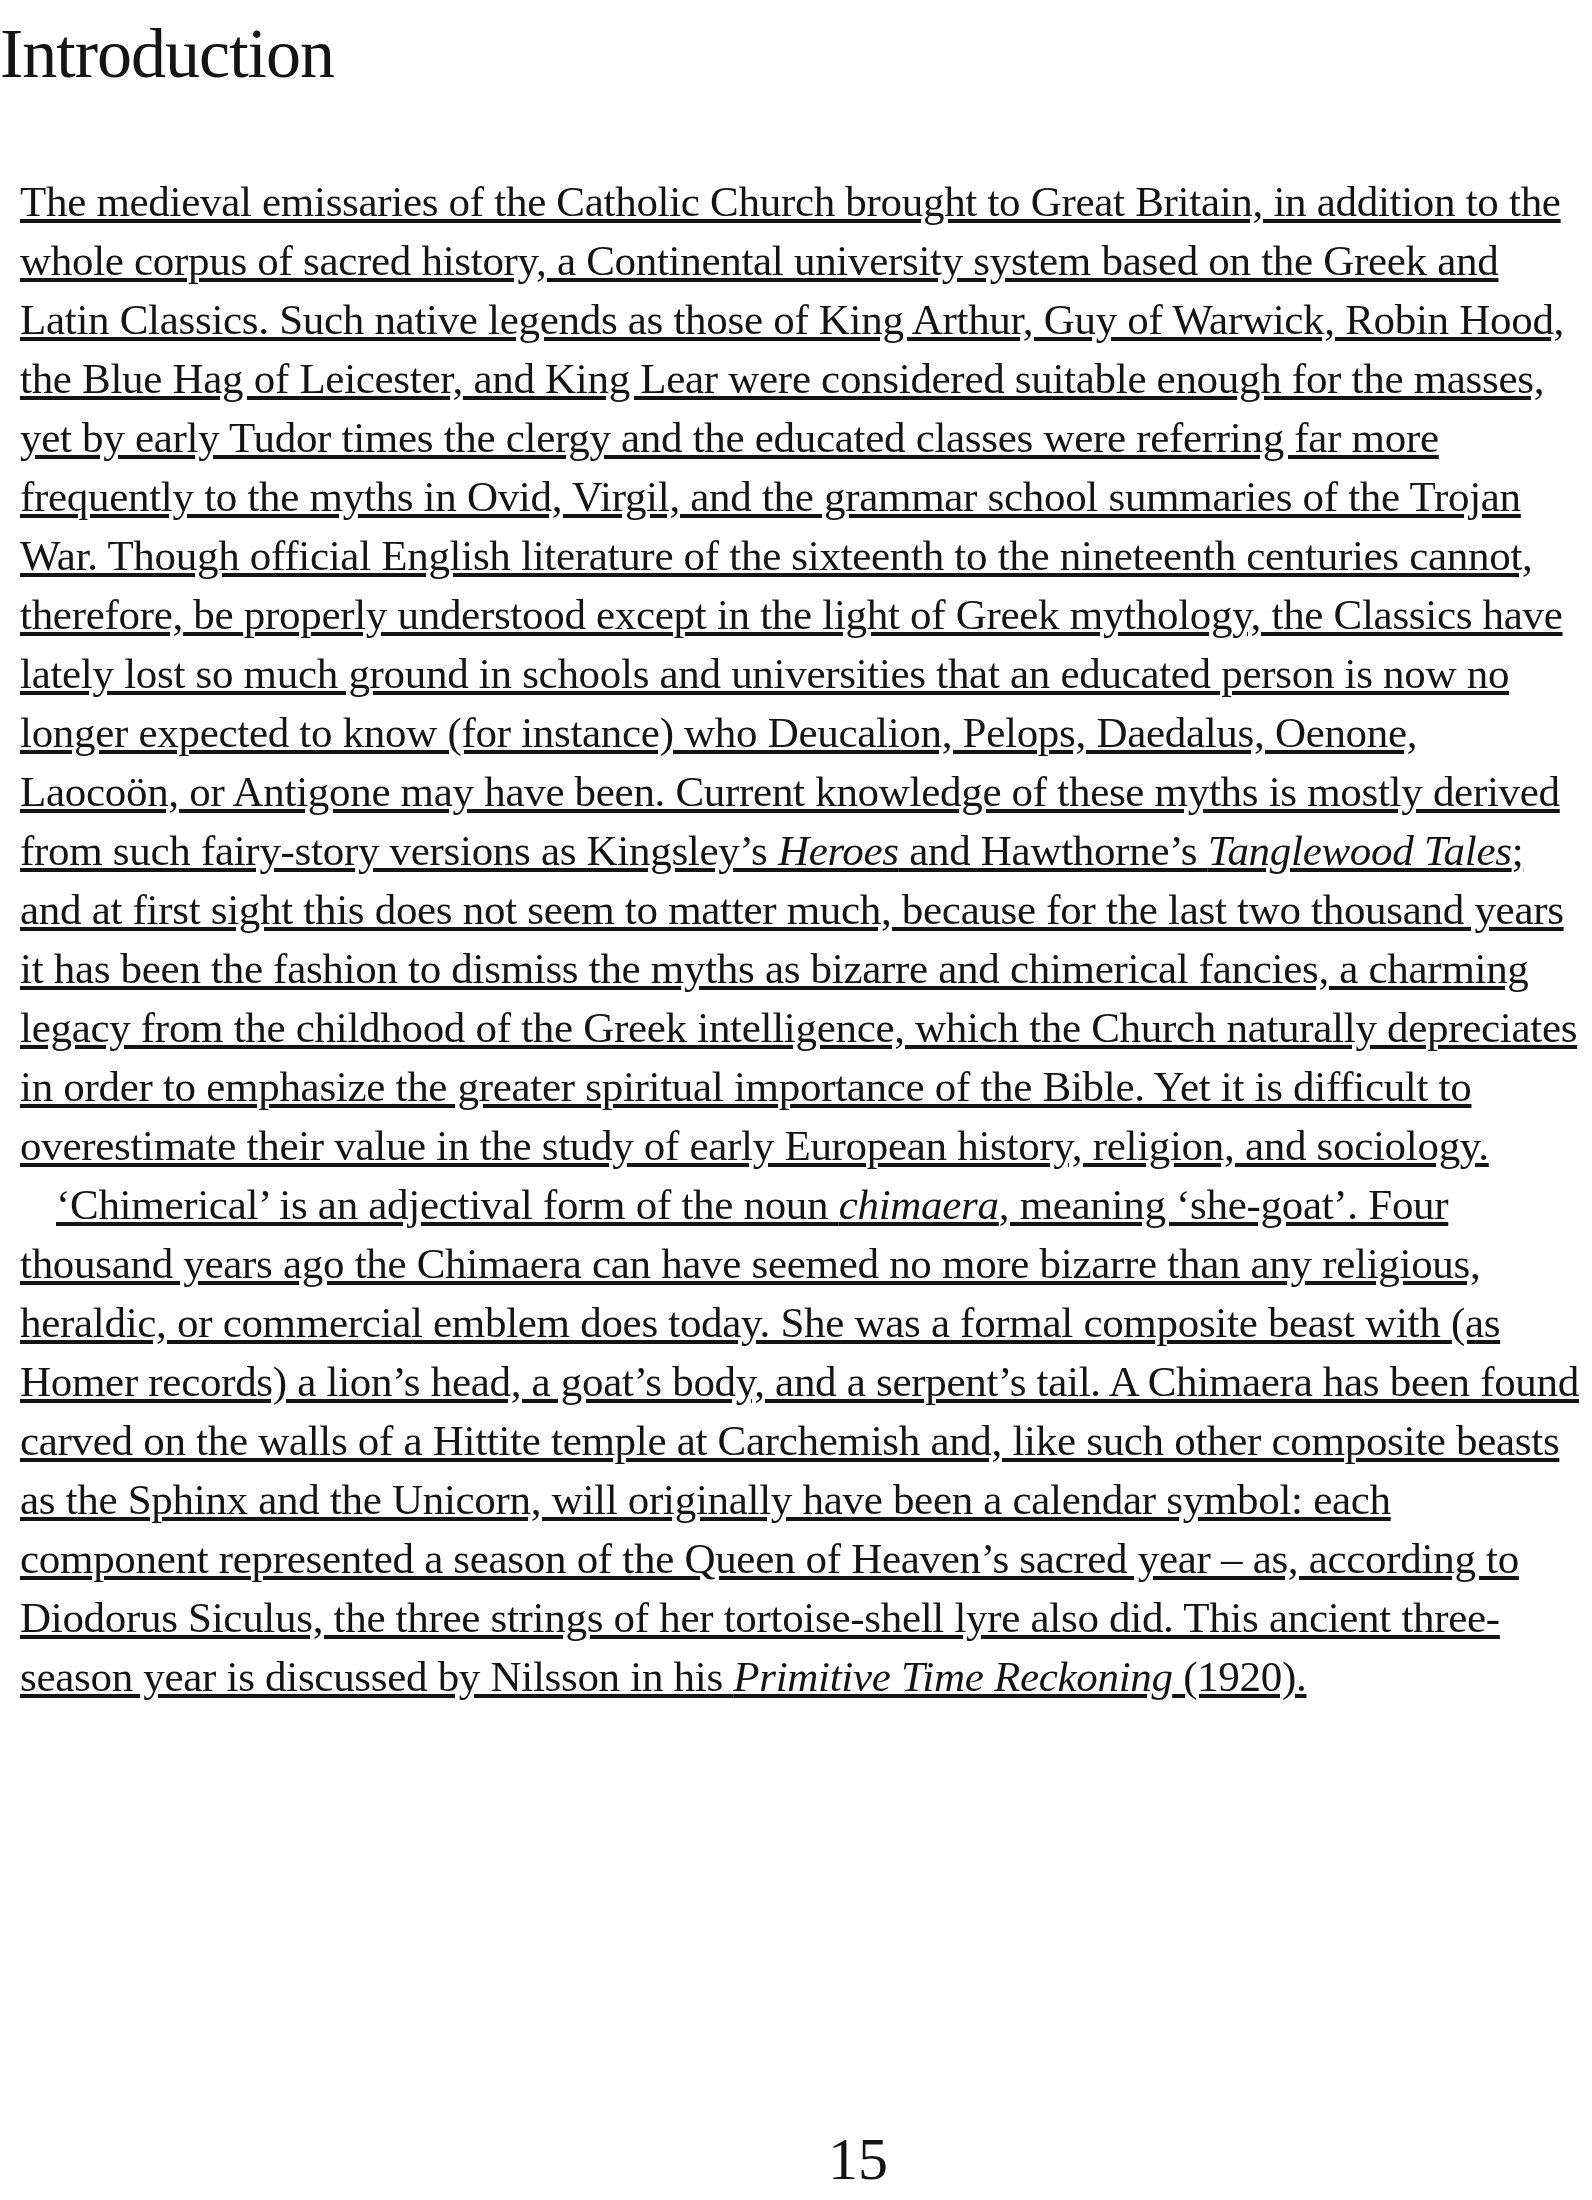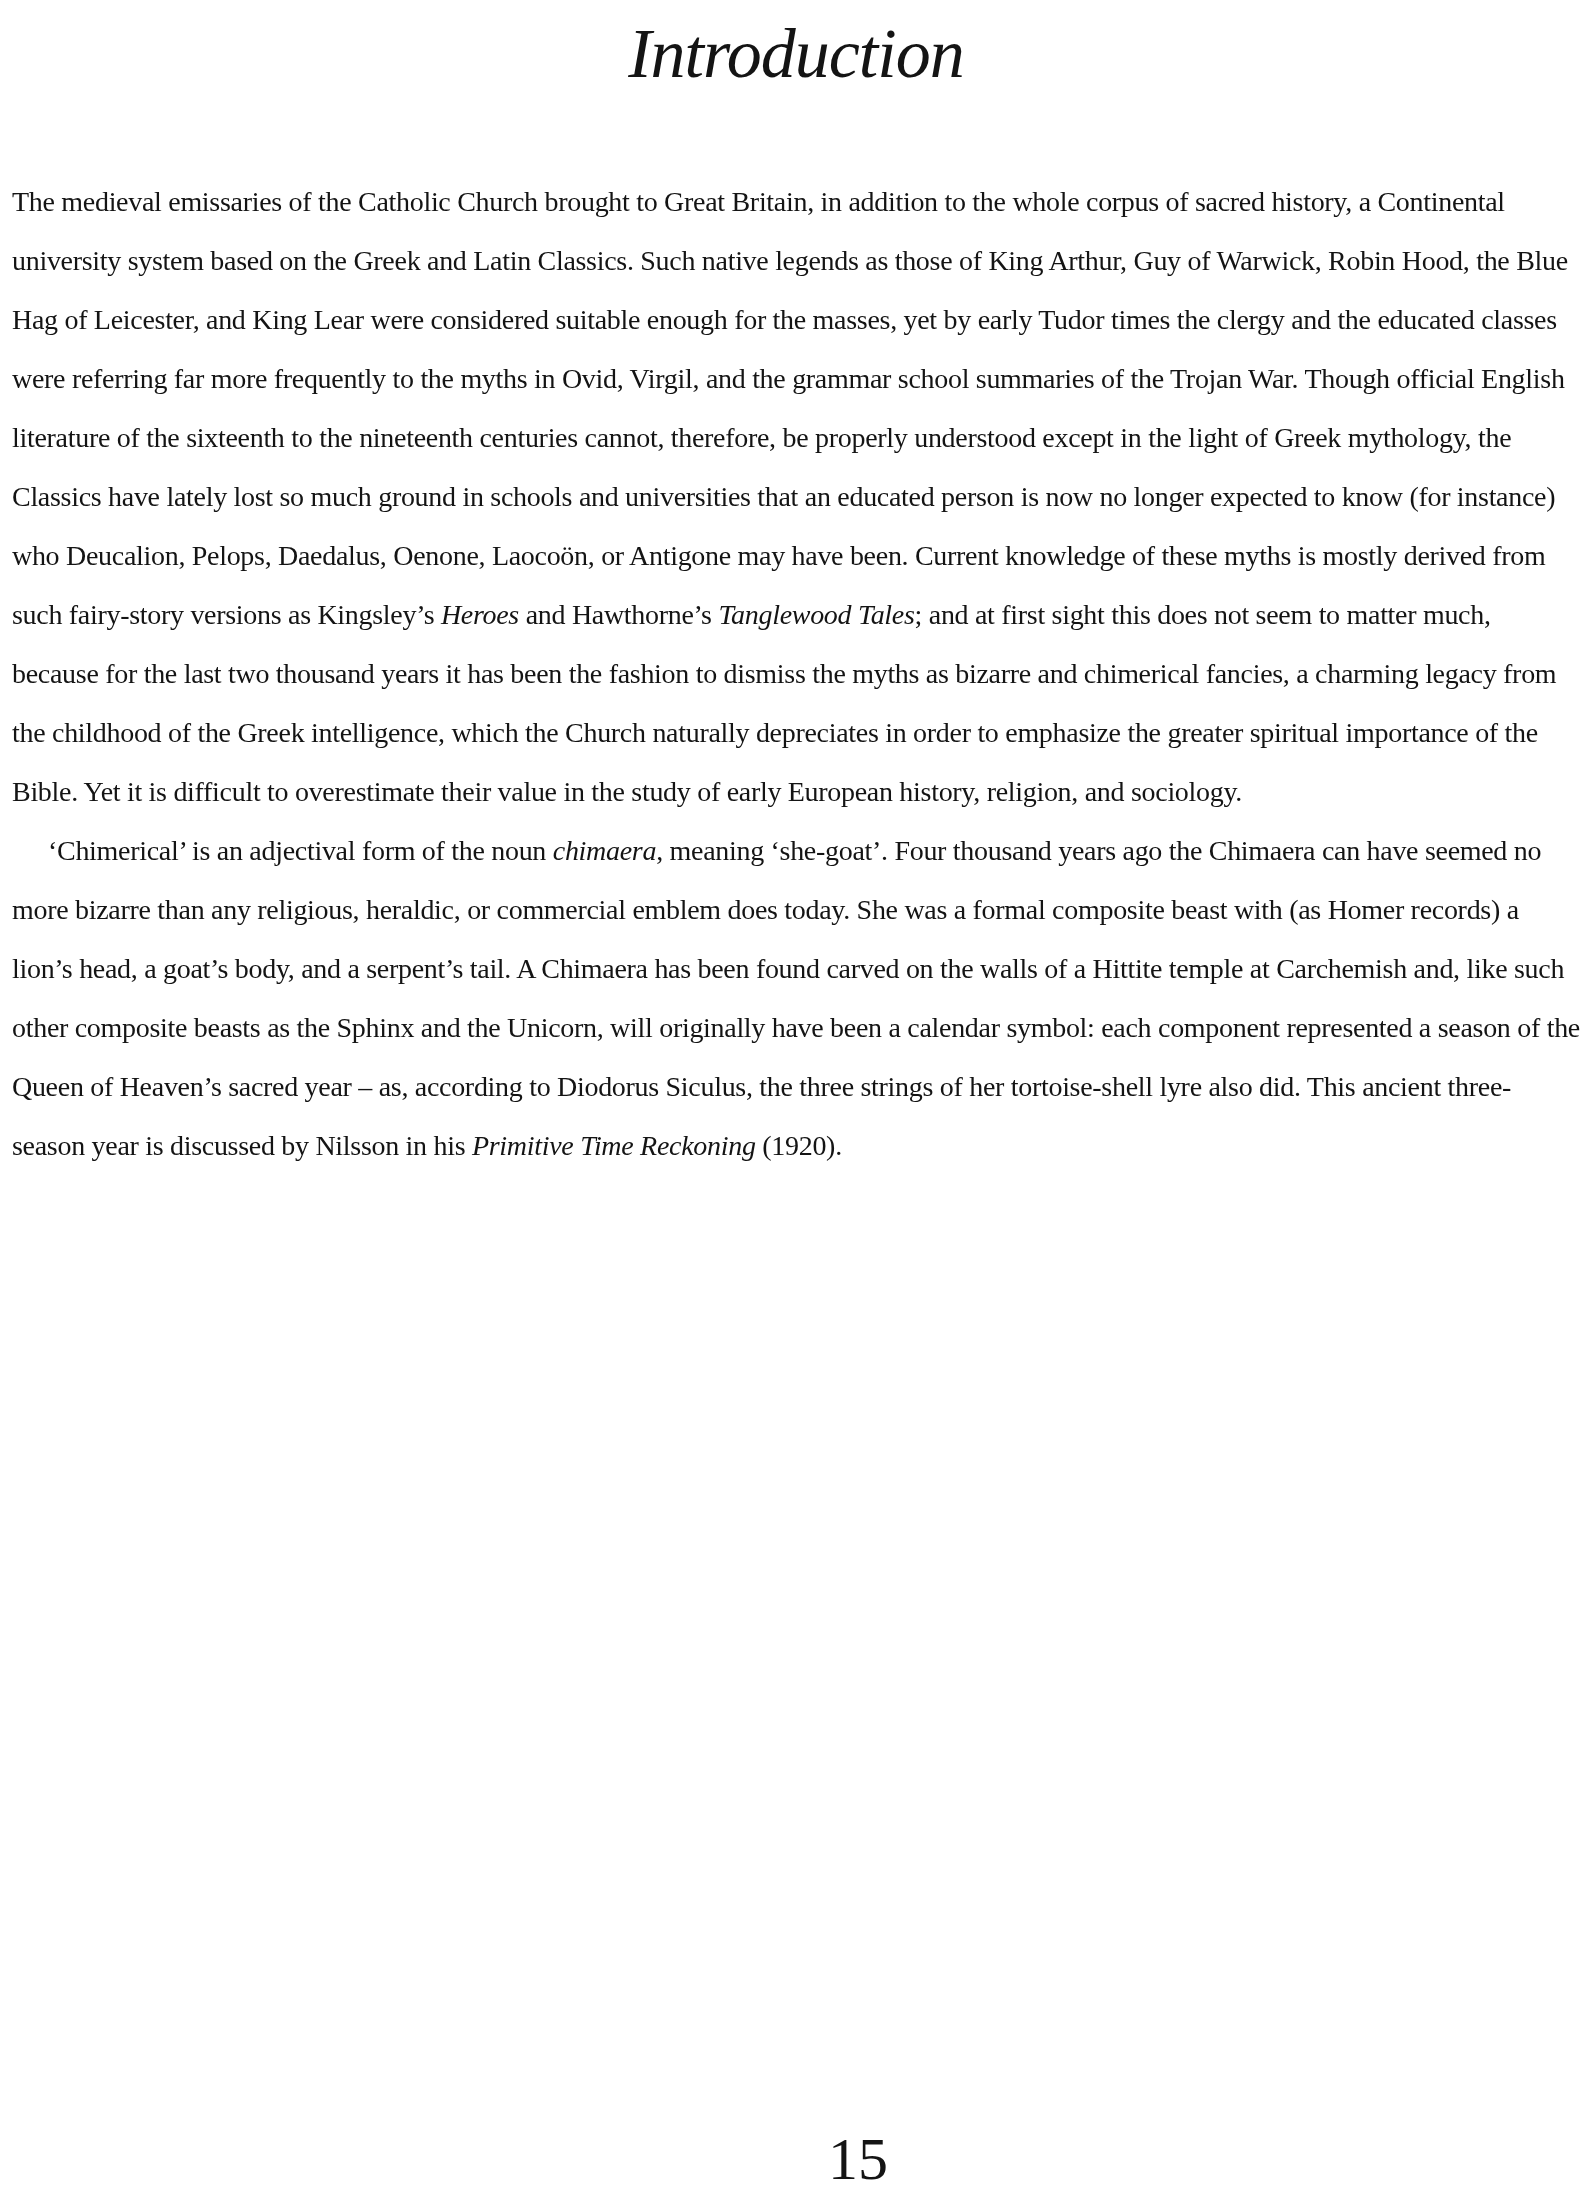--- a/index.html
+++ b/index.html
@@ -18,36 +18,35 @@
   .page {
     position: absolute;
     inset: 0;
     background: #ffffff;
   }
   .doc-title {
     position: absolute;
     top: 14px;
     left: 0;
     width: 100%;
-    text-align: center;
     font-size: 70px;
     font-weight: 400;
     letter-spacing: -1px;
     margin: 0;
-    font-style: italic;
   }
   .body-text {
     position: absolute;
     top: 172px;
-    left: 12px;
+    left: 20px;
     right: 10px;
-    font-size: 28px;
+    font-size: 43px;
     line-height: 59px;
     letter-spacing: -0.3px;
     text-align: left;
+    text-decoration: underline;
   }
   .body-text p {
     margin: 0;
   }
   .body-text p.indented {
     text-indent: 36px;
   }
   .body-text em {
     font-style: italic;
   }

